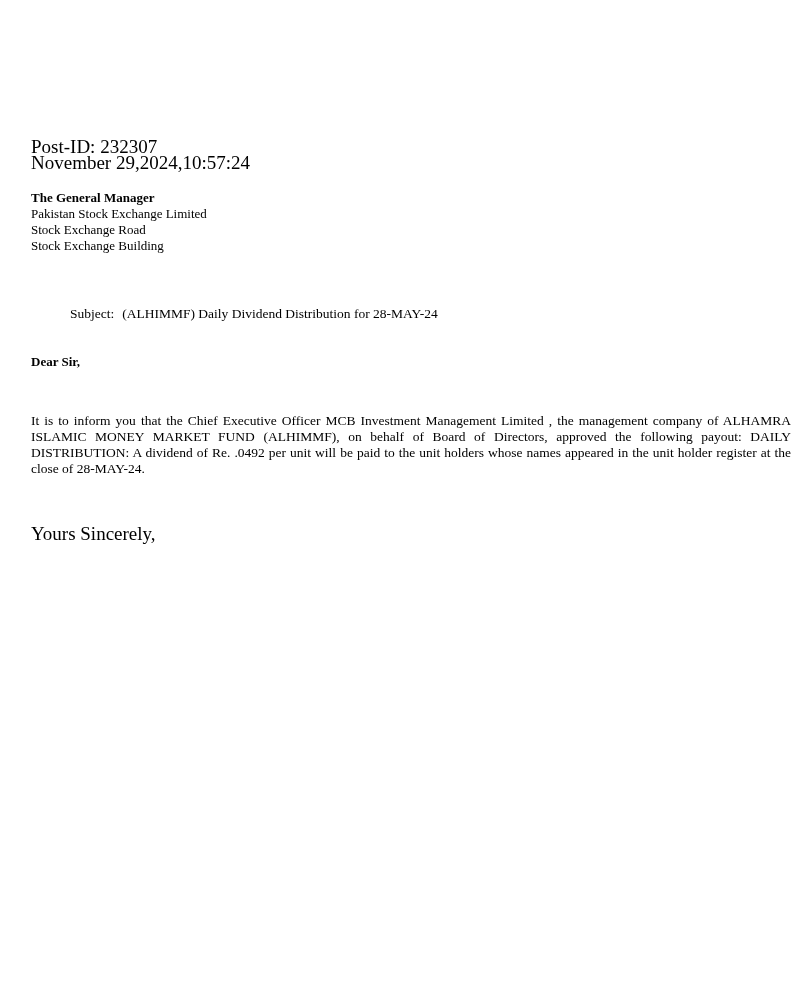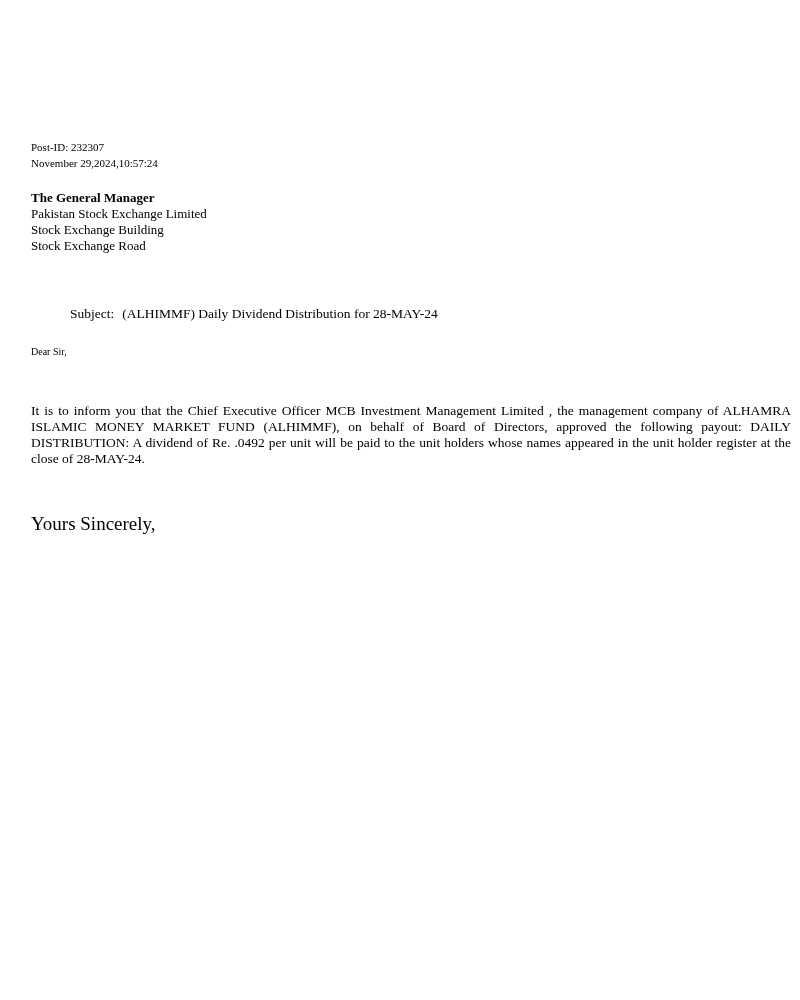--- a/index.html
+++ b/index.html
@@ -12,21 +12,21 @@
     width: 800px;
     height: 1000px;
     background: #ffffff;
     font-family: "Liberation Serif", "DejaVu Serif", serif;
     color: #000000;
     box-sizing: border-box;
     padding: 139px 31px 0 31px;
     overflow: hidden;
   }
   .meta-block {
-    font-size: 11px;
+    font-size: 19px;
     line-height: 16px;
   }
   .recipient-block {
     margin-top: 19px;
     font-size: 13px;
     line-height: 16px;
   }
   .recipient-title {
     font-weight: bold;
   }
@@ -36,23 +36,24 @@
     line-height: 17px;
   }
   .subject-label {
     font-weight: normal;
     margin-left: 39px;
   }
   .subject-text {
     margin-left: 8px;
   }
   .salutation {
-    margin-top: 21px;
-    font-size: 10px;
+    margin-top: 31px;
+    font-size: 13px;
     line-height: 17px;
+    font-weight: bold;
   }
   .body-paragraph {
     margin-top: 43px;
     width: 760px;
     font-size: 13.5px;
     line-height: 16px;
     text-align: justify;
   }
   .closing {
     margin-top: 48px;
@@ -66,22 +67,22 @@
 <div class="page">
 
   <div class="meta-block">
     <div>Post-ID: 232307</div>
     <div>November 29,2024,10:57:24</div>
   </div>
 
   <div class="recipient-block">
     <div class="recipient-title">The General Manager</div>
     <div>Pakistan Stock Exchange Limited</div>
+    <div>Stock Exchange Road</div>
     <div>Stock Exchange Building</div>
-    <div>Stock Exchange Road</div>
   </div>
 
   <div class="subject-line">
     <span class="subject-label">Subject:</span><span class="subject-text">(ALHIMMF) Daily Dividend Distribution for 28-MAY-24</span>
   </div>
 
   <div class="salutation">Dear Sir,</div>
 
   <div class="body-paragraph">It is to inform you that the Chief Executive Officer MCB Investment Management Limited , the management company of ALHAMRA ISLAMIC MONEY MARKET FUND (ALHIMMF), on behalf of Board of Directors, approved the following payout: DAILY DISTRIBUTION: A dividend of Re. .0492 per unit will be paid to the unit holders whose names appeared in the unit holder register at the close of 28-MAY-24.</div>
 

